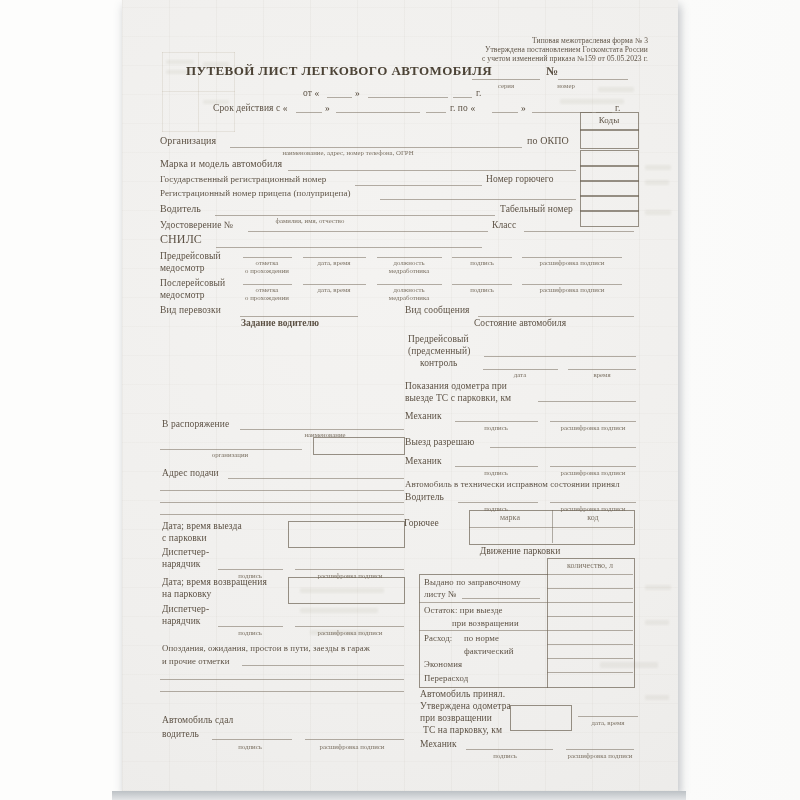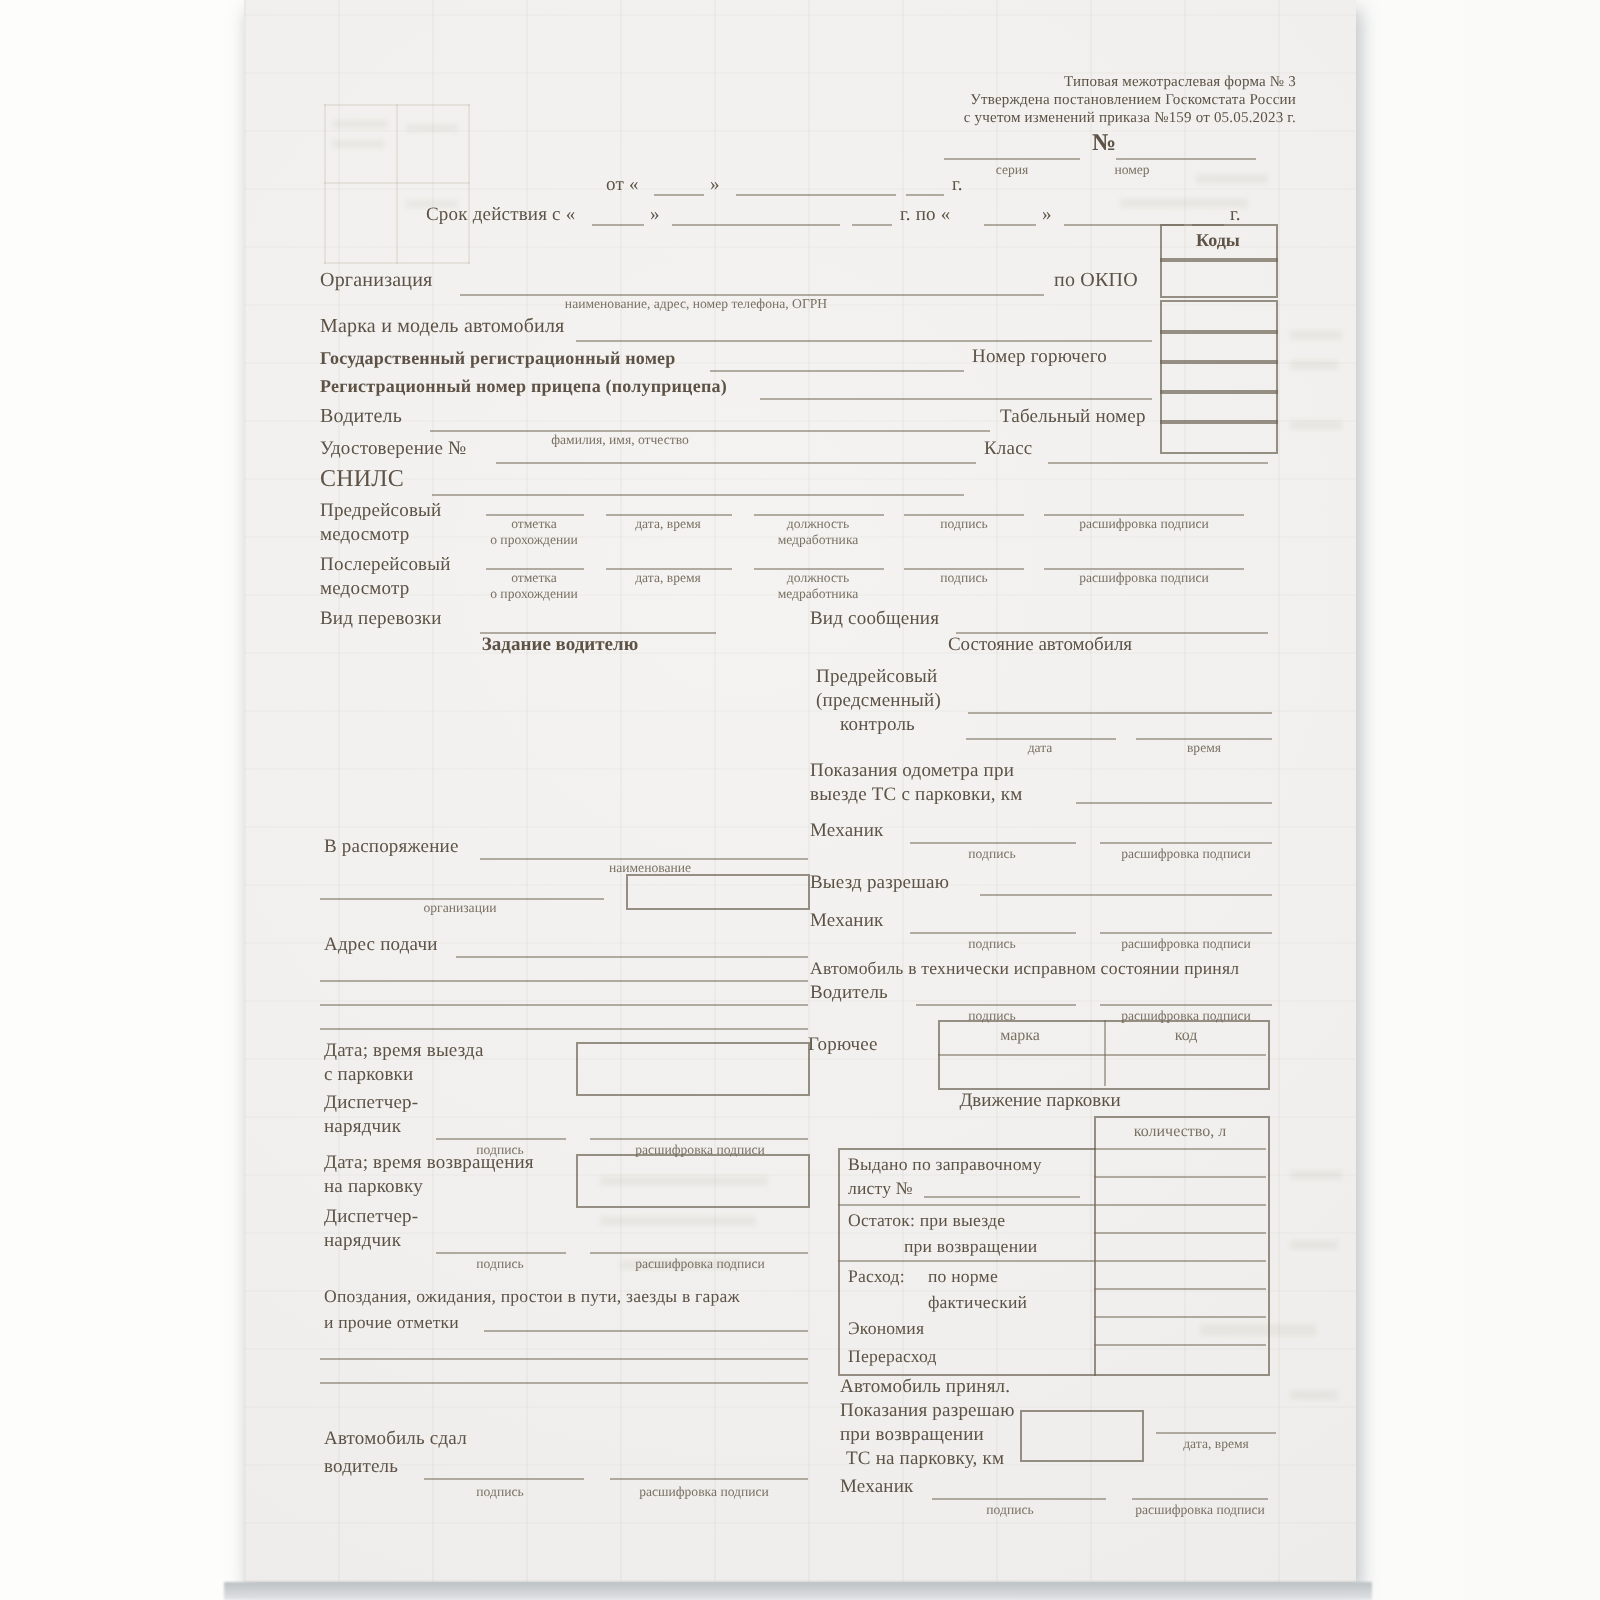--- a/index.html
+++ b/index.html
@@ -17,21 +17,21 @@
          background:linear-gradient(to bottom,#bcc1c5,#e2e4e6);filter:blur(.6px);}
   .t{position:absolute;white-space:nowrap;font-size:9.5px;line-height:11px;letter-spacing:.1px;color:#5d5245;}
   .tc{position:absolute;white-space:nowrap;transform:translateX(-50%);font-size:9.5px;line-height:11px;color:#5d5245;}
   .b{font-weight:bold;}
   .sub{position:absolute;white-space:nowrap;transform:translateX(-50%);font-size:6.8px;line-height:8px;color:#7b7163;}
   .ln{position:absolute;height:1px;background:rgba(122,112,97,.55);}
   .box{position:absolute;border:1px solid rgba(109,100,86,.7);}
   .ghost{position:absolute;background:#8f8a6d;opacity:.09;filter:blur(1.2px);}
   .gl{position:absolute;background:#97906f;opacity:.15;}
   .title{font-size:13px;letter-spacing:.4px;color:#4c4336;}
-  .fs10{font-size:10px;} .fs9{font-size:9px;font-weight:bold;} .fs88{font-size:8.8px;} .fs12{font-size:12px;} .fs75{font-size:7.5px;line-height:9px;}
+  .fs10{font-size:10px;} .fs9{font-size:9px;} .fs88{font-size:8.8px;} .fs12{font-size:12px;} .fs75{font-size:7.5px;line-height:9px;}
 </style>
 </head>
 <body>
 
 <div class="stage">
   <div class="paper"></div>
 
   <div class="gl" style="left:162px;top:52px;width:1px;height:80px"></div>
   <div class="gl" style="left:198px;top:52px;width:1px;height:80px"></div>
   <div class="gl" style="left:234px;top:52px;width:1px;height:80px"></div>
@@ -52,20 +52,21 @@
   <div class="ghost" style="left:310px;top:630px;width:60px;height:5px"></div>
   <div class="ghost" style="left:645px;top:585px;width:26px;height:5px"></div>
   <div class="ghost" style="left:645px;top:620px;width:24px;height:5px"></div>
   <div class="ghost" style="left:600px;top:662px;width:58px;height:6px"></div>
   <div class="ghost" style="left:645px;top:695px;width:24px;height:5px"></div>
 
   <div class="t fs75" style="right:152px;top:36px;text-align:right">Типовая межотраслевая форма № 3</div>
   <div class="t fs75" style="right:152px;top:45px;text-align:right">Утверждена постановлением Госкомстата России</div>
   <div class="t fs75" style="right:152px;top:54px;text-align:left">с учетом изменений приказа №159 от 05.05.2023 г.</div>
 
+  <div class="t b title" style="left:186px;top:65px">ПУТЕВОЙ ЛИСТ ЛЕГКОВОГО АВТОМОБИЛЯ</div>
   <div class="ln" style="left:472px;top:79px;width:68px"></div>
   <div class="t b fs12" style="left:546px;top:66px">№</div>
   <div class="ln" style="left:558px;top:79px;width:70px"></div>
   <div class="sub" style="left:506px;top:82px">серия</div>
   <div class="sub" style="left:566px;top:82px">номер</div>
 
   <div class="t" style="left:303px;top:88px">от «</div>
   <div class="ln" style="left:327px;top:97px;width:25px"></div>
   <div class="t" style="left:355px;top:88px">»</div>
   <div class="ln" style="left:368px;top:97px;width:80px"></div>
@@ -222,21 +223,21 @@
   <div class="ln" style="left:462px;top:598px;width:78px"></div>
   <div class="t fs88" style="left:424px;top:605px">Остаток: при выезде</div>
   <div class="t fs88" style="left:452px;top:618px">при возвращении</div>
   <div class="t fs88" style="left:424px;top:633px">Расход:</div>
   <div class="t fs88" style="left:464px;top:633px">по норме</div>
   <div class="t fs88" style="left:464px;top:646px">фактический</div>
   <div class="t fs88" style="left:424px;top:659px">Экономия</div>
   <div class="t fs88" style="left:424px;top:673px">Перерасход</div>
 
   <div class="t" style="left:420px;top:689px">Автомобиль  принял.</div>
-  <div class="t" style="left:420px;top:701px">Показания разрешаю</div>
+  <div class="t" style="left:420px;top:701px">Утверждена одометра</div>
   <div class="t" style="left:420px;top:713px">при возвращении</div>
   <div class="t" style="left:423px;top:725px">ТС на парковку, км</div>
   <div class="box" style="left:510px;top:705px;width:60px;height:24px"></div>
   <div class="ln" style="left:578px;top:716px;width:60px"></div>
   <div class="sub" style="left:608px;top:719px">дата, время</div>
   <div class="t" style="left:420px;top:739px">Механик</div>
   <div class="ln" style="left:466px;top:749px;width:87px"></div>
   <div class="ln" style="left:566px;top:749px;width:68px"></div>
   <div class="sub" style="left:505px;top:752px">подпись</div>
   <div class="sub" style="left:600px;top:752px">расшифровка подписи</div>

